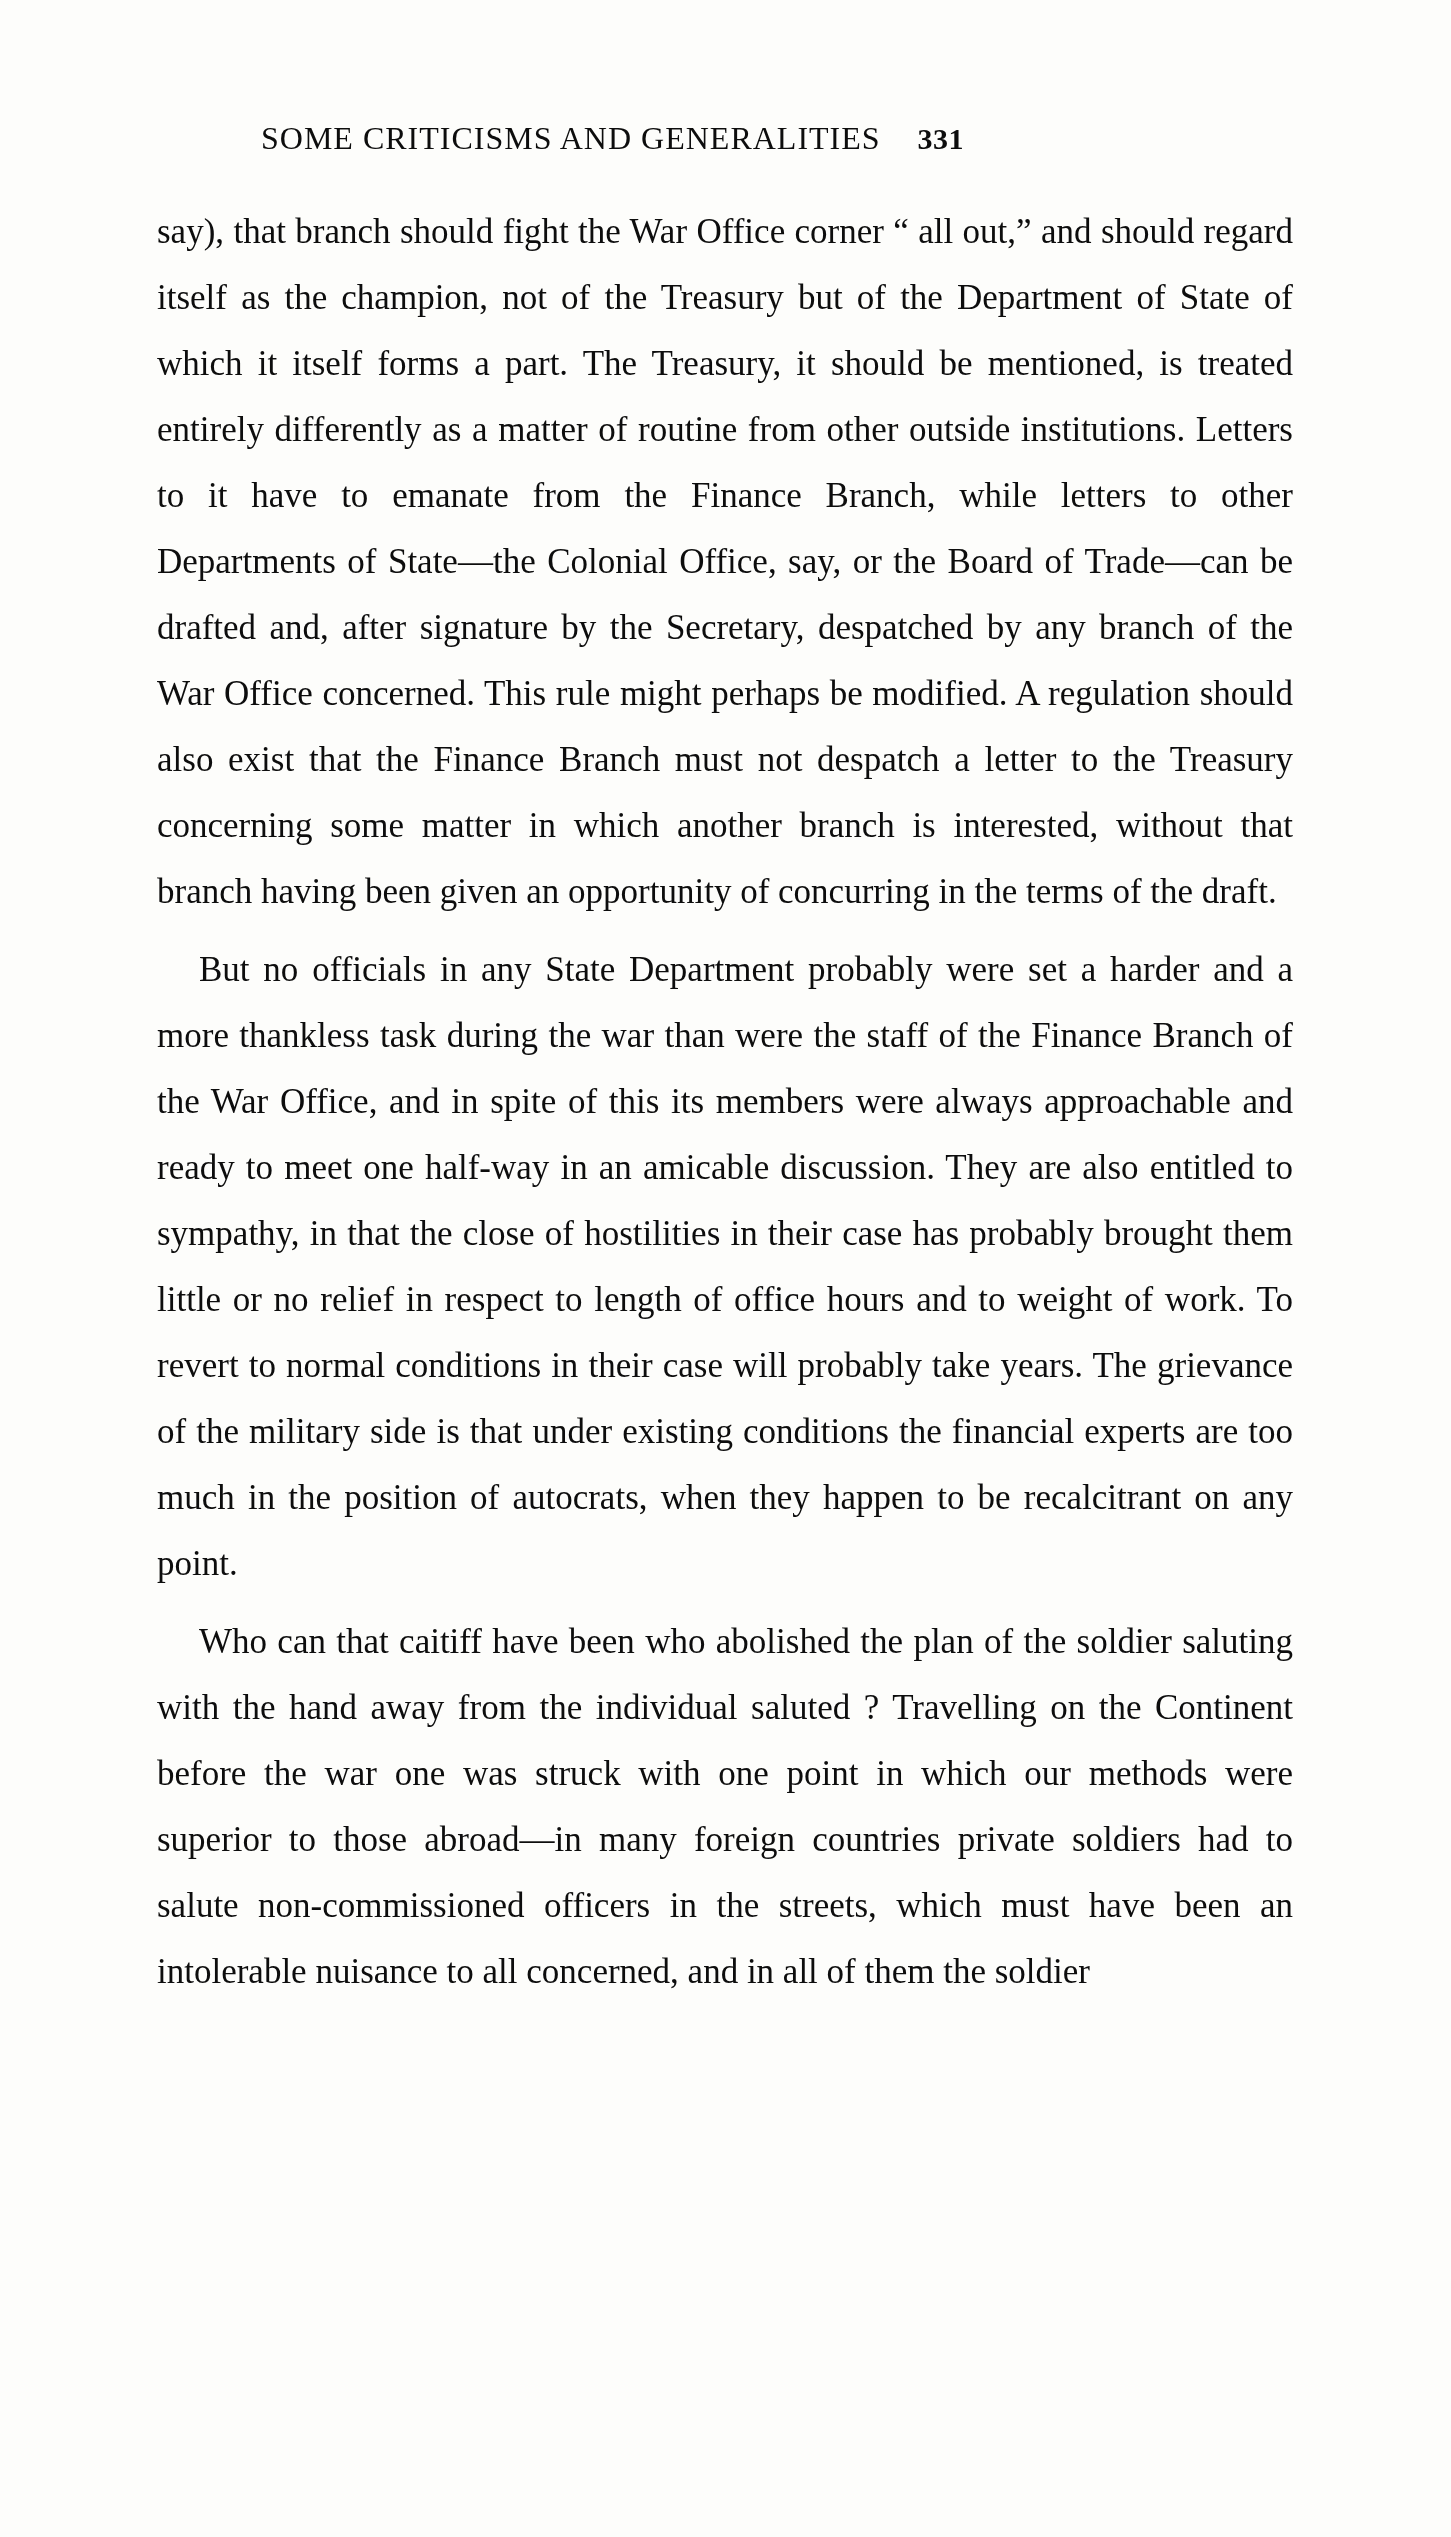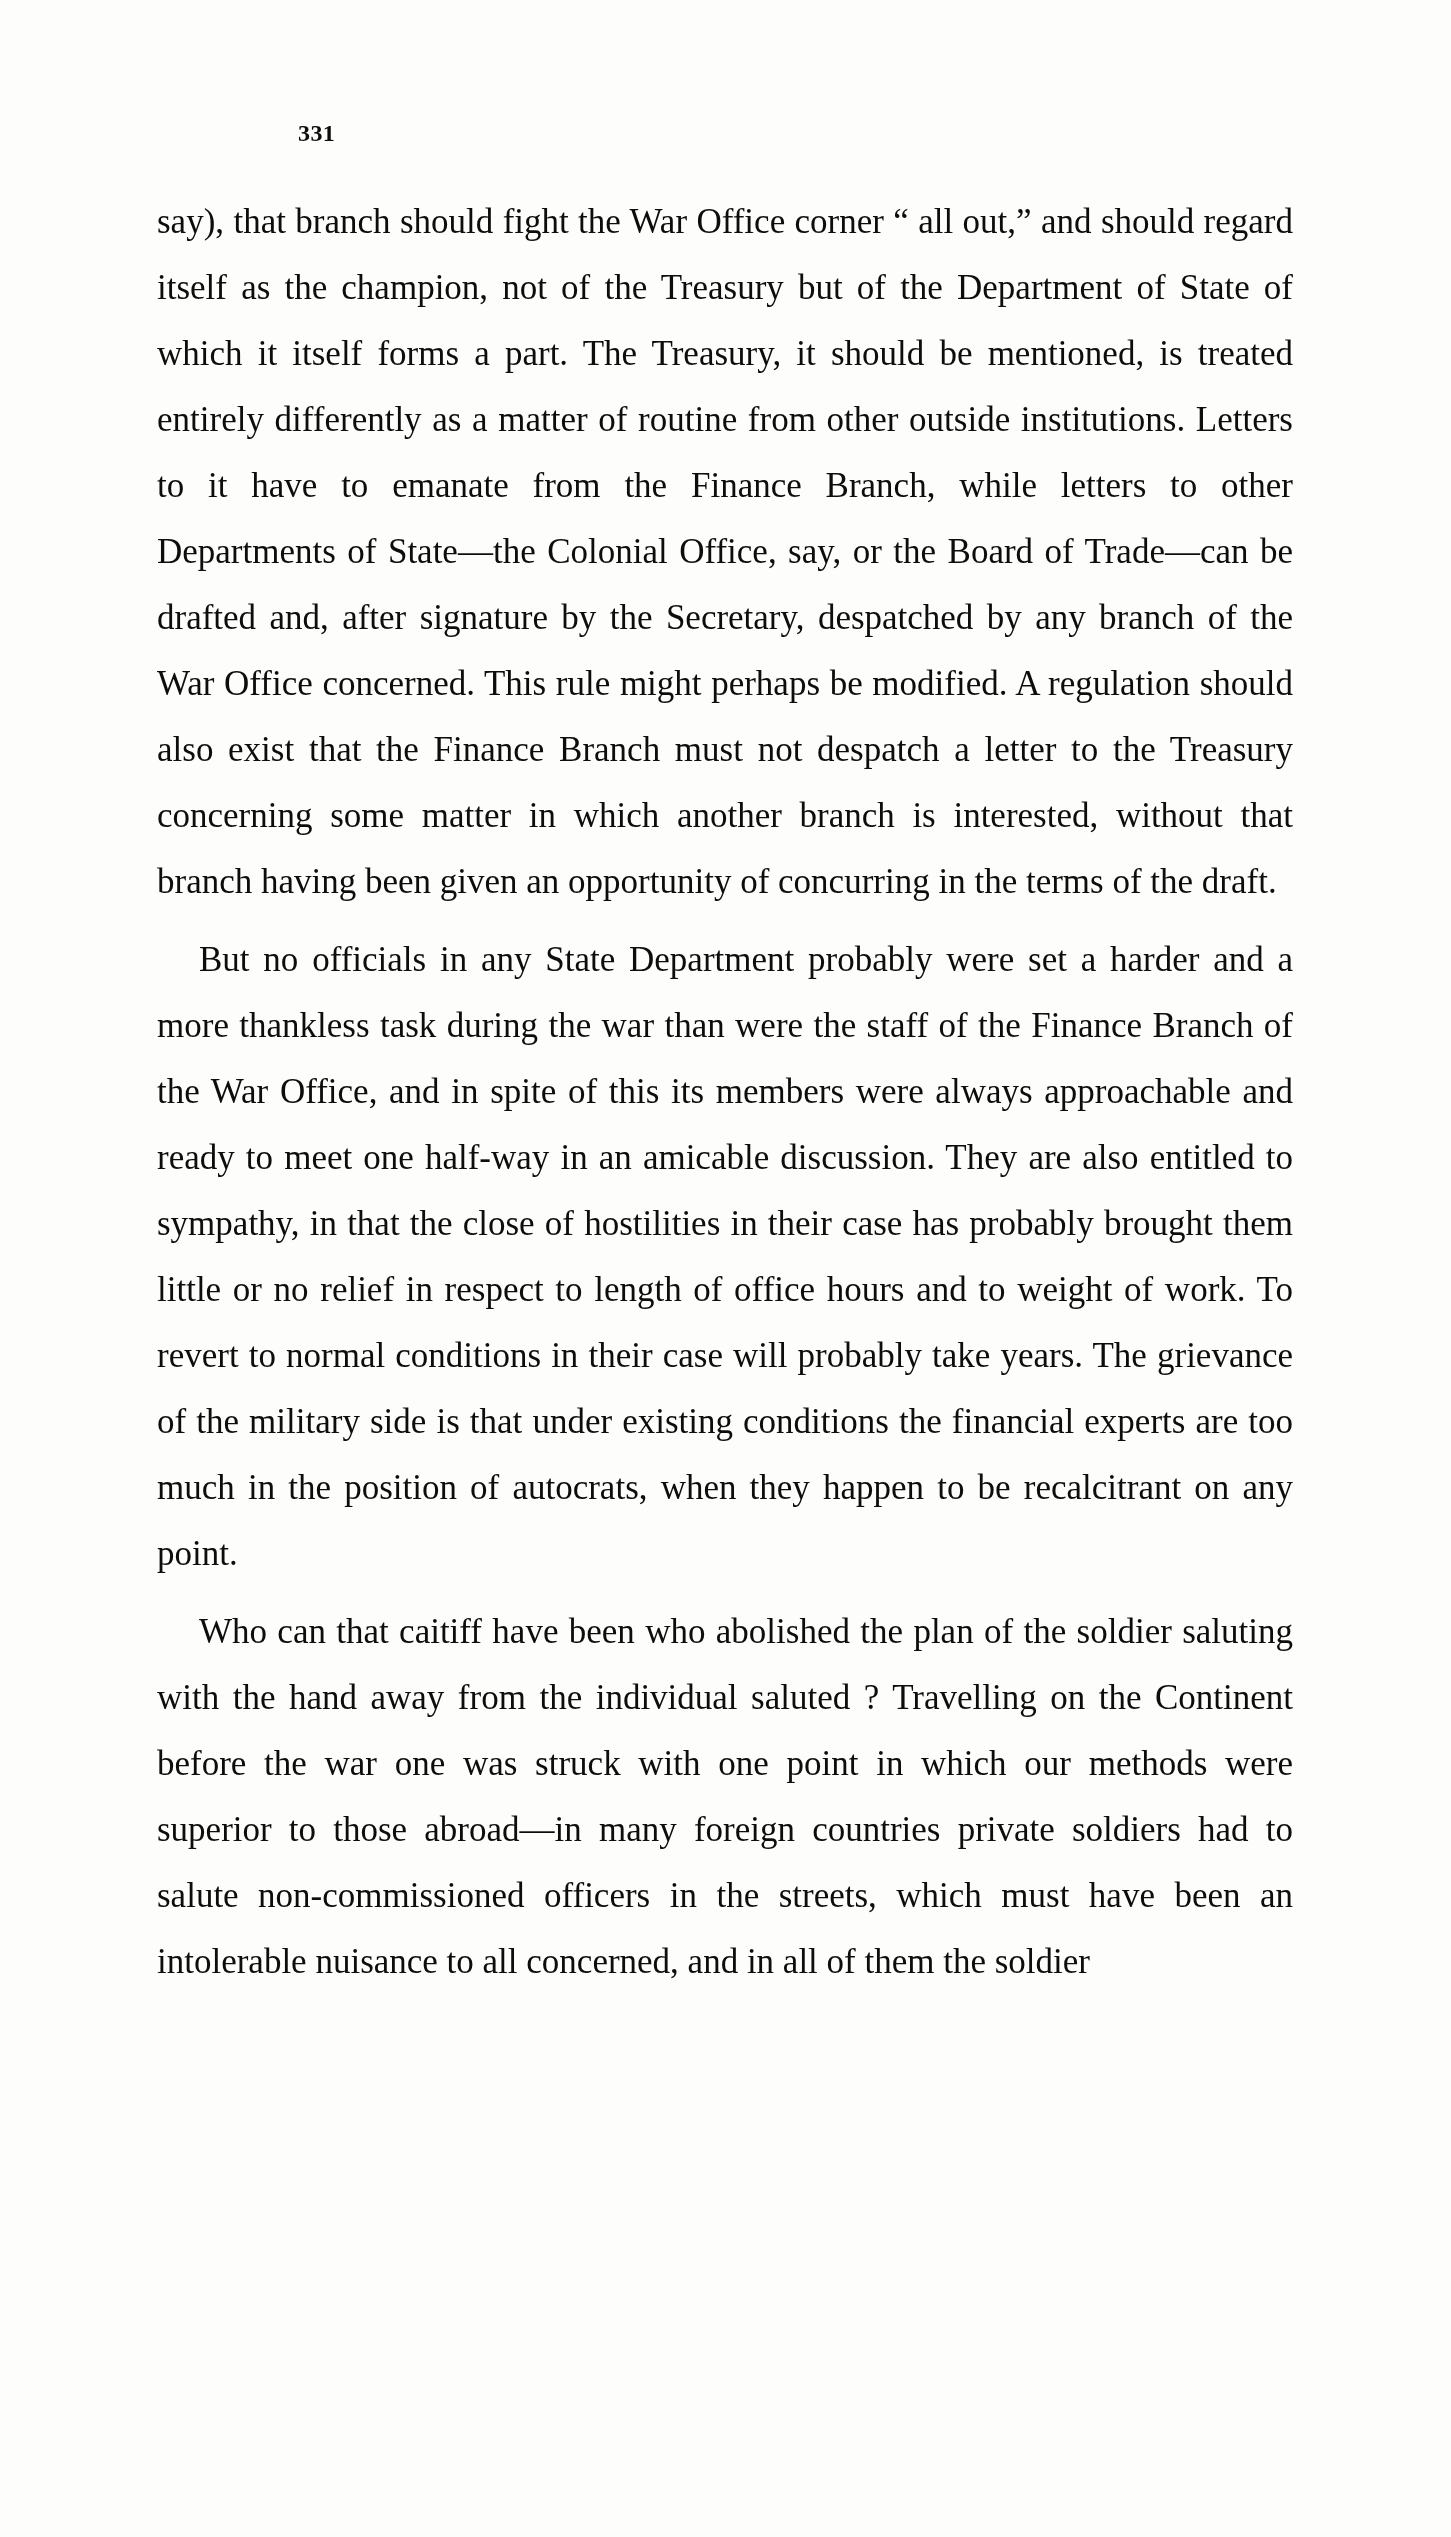--- a/index.html
+++ b/index.html
@@ -37,21 +37,21 @@
     padding-left: 104px;
   }
   .running-head .title {
     font-size: 32px;
     letter-spacing: 1px;
     font-variant: normal;
     text-transform: uppercase;
     white-space: nowrap;
   }
   .running-head .folio {
-    font-size: 24px;
+    font-size: 30px;
     font-weight: bold;
     margin-left: 37px;
     letter-spacing: 0.4px;
   }
   .body-text {
     font-size: 35px;
     line-height: 66px;
     text-align: justify;
     text-justify: inter-word;
     hyphens: none;
@@ -71,20 +71,21 @@
     -webkit-font-smoothing: antialiased;
   }
 </style>
 </head>
 <body>
 
 <div class="page">
   <div class="content">
 
     <div class="running-head">
+      <span class="title">SOME CRITICISMS AND GENERALITIES</span>
       <span class="folio">331</span>
     </div>
 
     <div class="body-text">
       <p>say), that branch should fight the War Office corner “ all out,” and should regard itself as the champion, not of the Treasury but of the Department of State of which it itself forms a part. The Treasury, it should be mentioned, is treated entirely differently as a matter of routine from other outside institutions. Letters to it have to emanate from the Finance Branch, while letters to other Departments of State—the Colonial Office, say, or the Board of Trade—can be drafted and, after signature by the Secretary, despatched by any branch of the War Office concerned. This rule might perhaps be modified. A regulation should also exist that the Finance Branch must not despatch a letter to the Treasury concerning some matter in which another branch is interested, without that branch having been given an opportunity of concurring in the terms of the draft.</p>
       <p class="indent">But no officials in any State Department probably were set a harder and a more thankless task during the war than were the staff of the Finance Branch of the War Office, and in spite of this its members were always approachable and ready to meet one half-way in an amicable discussion. They are also entitled to sympathy, in that the close of hostilities in their case has probably brought them little or no relief in respect to length of office hours and to weight of work. To revert to normal conditions in their case will probably take years. The grievance of the military side is that under existing conditions the financial experts are too much in the position of autocrats, when they happen to be recalcitrant on any point.</p>
       <p class="indent">Who can that caitiff have been who abolished the plan of the soldier saluting with the hand away from the individual saluted ? Travelling on the Continent before the war one was struck with one point in which our methods were superior to those abroad—in many foreign countries private soldiers had to salute non-commissioned officers in the streets, which must have been an intolerable nuisance to all concerned, and in all of them the soldier</p>
     </div>
 
   </div>

